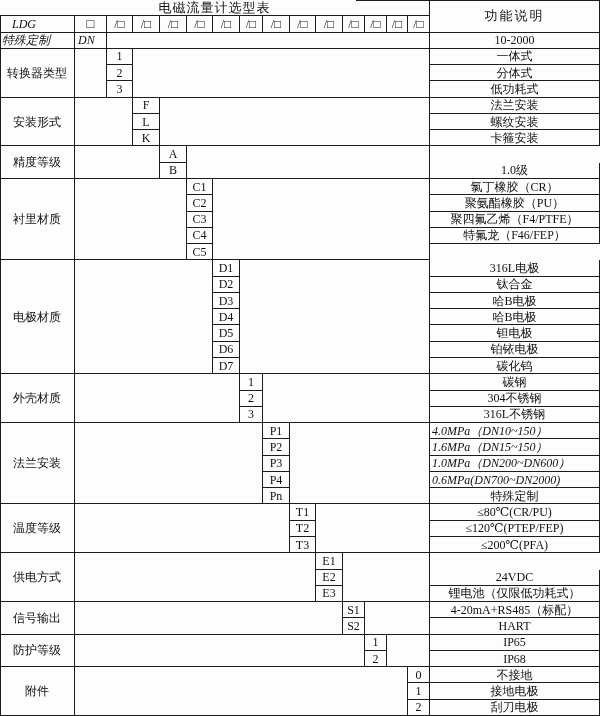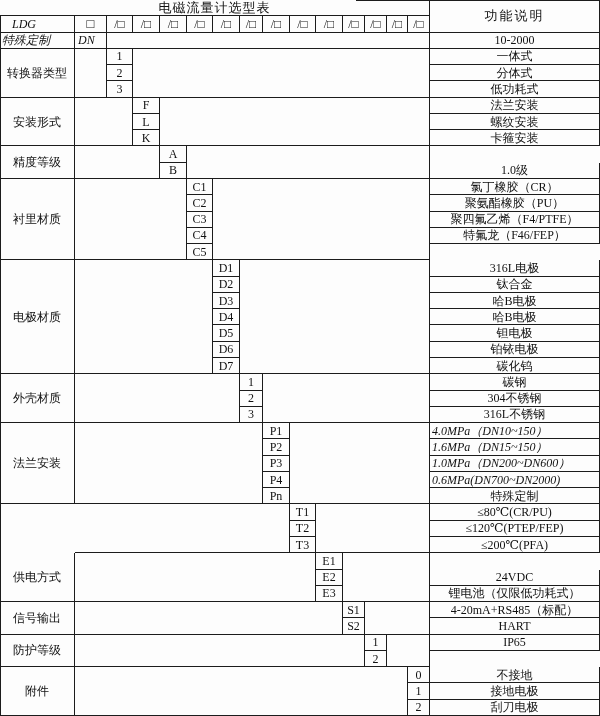--- a/index.html
+++ b/index.html
@@ -137,20 +137,21 @@
   <div class="cell" style="grid-area:29/9/30/10">P3</div>
   <div class="cell" style="grid-area:30/9/31/10">P4</div>
   <div class="cell" style="grid-area:31/9/32/10">Pn</div>
   <div class="cell" style="grid-area:27/10/32/16"></div>
   <div class="cell lstart p2" style="grid-area:27/16/28/17">4.0MPa（DN10~150）</div>
   <div class="cell lstart p2" style="grid-area:28/16/29/17">1.6MPa（DN15~150）</div>
   <div class="cell lstart p2" style="grid-area:29/16/30/17">1.0MPa（DN200~DN600）</div>
   <div class="cell lstart p2" style="grid-area:30/16/31/17">0.6MPa(DN700~DN2000)</div>
   <div class="cell" style="grid-area:31/16/32/17">特殊定制</div>
 
+  <div class="cell" style="grid-area:32/1/35/2">温度等级</div>
   <div class="cell" style="grid-area:32/2/35/10"></div>
   <div class="cell" style="grid-area:32/10/33/11">T1</div>
   <div class="cell" style="grid-area:33/10/34/11">T2</div>
   <div class="cell" style="grid-area:34/10/35/11">T3</div>
   <div class="cell" style="grid-area:32/11/35/16"></div>
   <div class="cell" style="grid-area:32/16/33/17">≤80℃(CR/PU)</div>
   <div class="cell" style="grid-area:33/16/34/17">≤120℃(PTEP/FEP)</div>
   <div class="cell" style="grid-area:34/16/35/17">≤200℃(PFA)</div>
 
   <div class="cell" style="grid-area:35/1/38/2">供电方式</div>
@@ -169,20 +170,21 @@
   <div class="cell" style="grid-area:38/13/40/16"></div>
   <div class="cell" style="grid-area:38/16/39/17">4-20mA+RS485（标配）</div>
   <div class="cell" style="grid-area:39/16/40/17">HART</div>
 
   <div class="cell" style="grid-area:40/1/42/2">防护等级</div>
   <div class="cell" style="grid-area:40/2/42/13"></div>
   <div class="cell" style="grid-area:40/13/41/14">1</div>
   <div class="cell" style="grid-area:41/13/42/14">2</div>
   <div class="cell" style="grid-area:40/14/42/16"></div>
   <div class="cell" style="grid-area:40/16/41/17">IP65</div>
+  <div class="cell" style="grid-area:41/16/42/17">IP68</div>
 
   <div class="cell" style="grid-area:42/1/45/2">附件</div>
   <div class="cell" style="grid-area:42/2/45/15"></div>
   <div class="cell" style="grid-area:42/15/43/16">0</div>
   <div class="cell" style="grid-area:43/15/44/16">1</div>
   <div class="cell" style="grid-area:44/15/45/16">2</div>
   <div class="cell" style="grid-area:42/16/43/17">不接地</div>
   <div class="cell" style="grid-area:43/16/44/17">接地电极</div>
   <div class="cell" style="grid-area:44/16/45/17">刮刀电极</div>
 </div>

